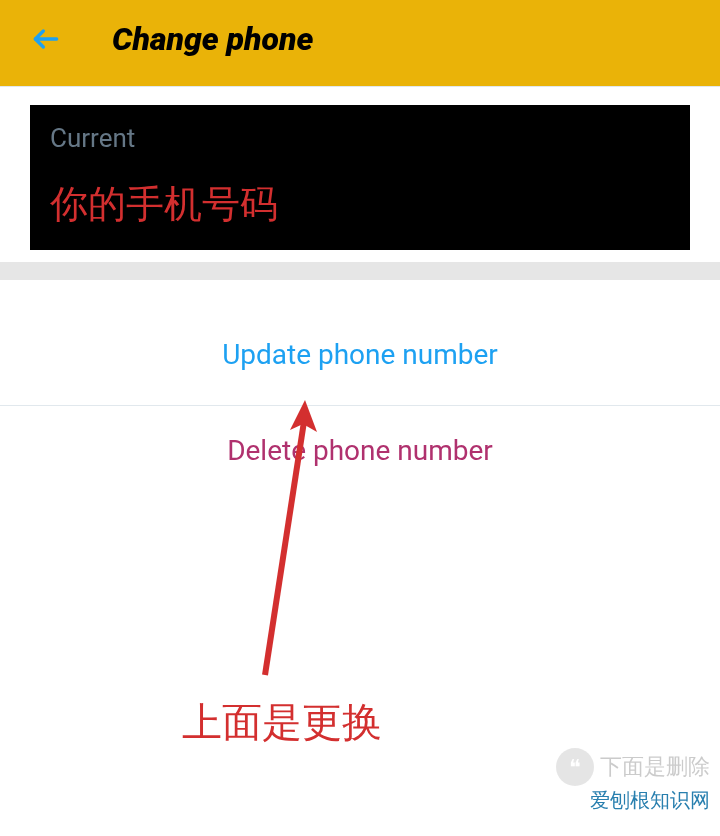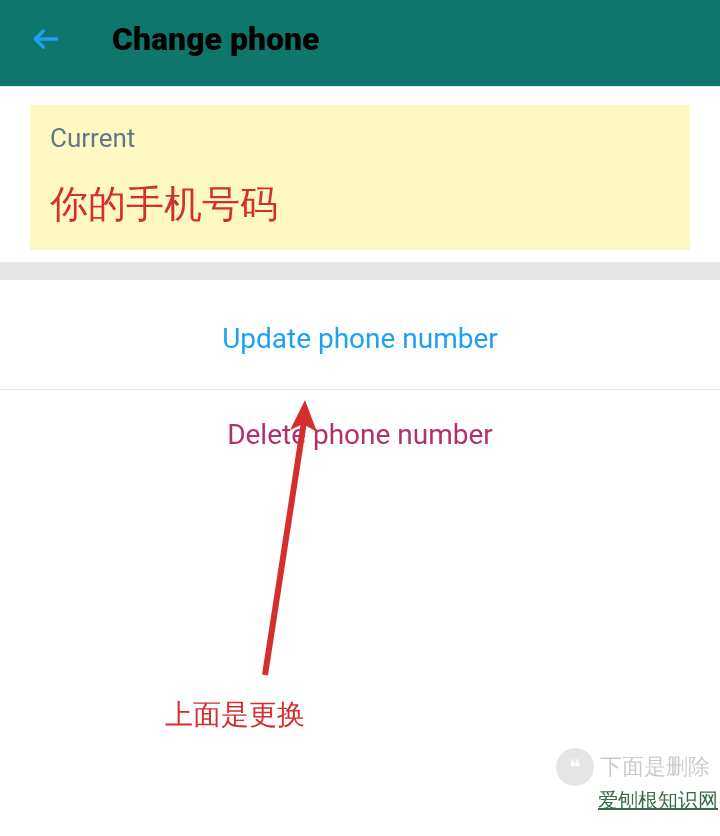--- a/index.html
+++ b/index.html
@@ -12,21 +12,22 @@
       height: 836px;
       font-family: -apple-system, BlinkMacSystemFont, "Segoe UI", Roboto, sans-serif;
       background: #ffffff;
       position: relative;
       overflow: hidden;
     }
     .header {
       display: flex;
       align-items: center;
       padding: 20px 30px 28px 30px;
-      background: #0f766e;
+      background: #eab308;
+      font-style: italic;
     }
     .back-arrow {
       color: #1da1f2;
       font-size: 32px;
       margin-right: 50px;
       cursor: pointer;
       display: flex;
       align-items: center;
     }
     .back-arrow svg {
@@ -38,21 +39,21 @@
       font-weight: 900;
       color: #000000;
     }
     .divider-thin {
       height: 1px;
       background: #e1e8ed;
       width: 100%;
     }
     .current-field {
       margin: 18px 30px 0 30px;
-      background: #fef9c3;
+      background: #000000;
       padding: 18px 20px 20px 20px;
     }
     .current-label {
       font-size: 26px;
       color: #657786;
       font-weight: 400;
     }
     .phone-annotation {
       font-size: 38px;
       color: #d32f2f;
@@ -61,20 +62,21 @@
     }
     .gray-bar {
       height: 18px;
       background: #e6e6e6;
       width: 100%;
       margin-top: 12px;
     }
     .action-section {
       padding: 42px 0 34px 0;
       text-align: center;
+      margin-top: 16px;
     }
     .update-link {
       font-size: 28px;
       color: #1da1f2;
       cursor: pointer;
     }
     .delete-section {
       padding: 28px 0 30px 0;
       text-align: center;
     }
@@ -88,25 +90,25 @@
       left: 255px;
       top: 400px;
       pointer-events: none;
     }
     .arrow-svg {
       width: 90px;
       height: 280px;
     }
     .explanation-text {
       position: absolute;
-      left: 165px;
+      left: 182px;
       top: 690px;
-      font-family: Liberation Serif, serif;
+      font-family: Liberation Mono, monospace;
       color: #d32f2f;
-      font-size: 28px;
+      font-size: 40px;
       line-height: 1.8;
     }
     .watermark-container {
       position: absolute;
       right: 10px;
       bottom: 50px;
       display: flex;
       align-items: center;
       opacity: 0.5;
     }
@@ -122,27 +124,26 @@
       color: #ffffff;
       font-size: 22px;
     }
     .watermark-text {
       font-size: 22px;
       color: #999999;
       font-family: "SimSun", "宋体", serif;
     }
     .watermark2 {
       position: absolute;
-      right: 2px;
+      right: 10px;
       bottom: 22px;
       font-size: 20px;
-      color: #14532d;
+      color: #0369a1;
       font-family: "SimSun", "宋体", serif;
       opacity: 0.85;
-      text-decoration: underline;
     }
   </style>
 </head>
 <body>
 
 <div class="header">
   <div class="back-arrow">
     <svg viewBox="0 0 24 24" fill="none" stroke="#1da1f2" stroke-width="2.5" stroke-linecap="round" stroke-linejoin="round">
       <line x1="20" y1="12" x2="4" y2="12"></line>
       <polyline points="10 18 4 12 10 6"></polyline>

